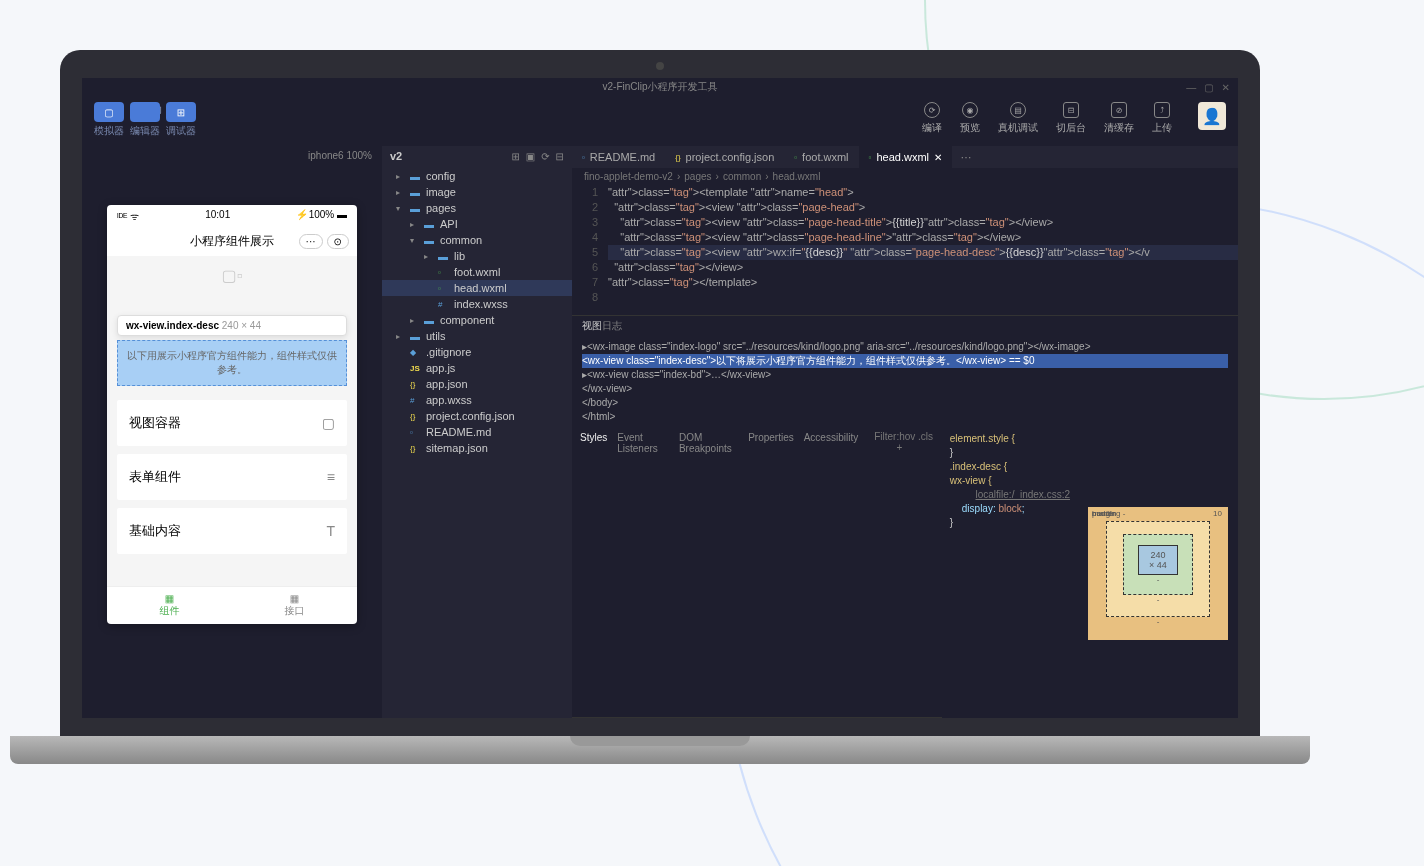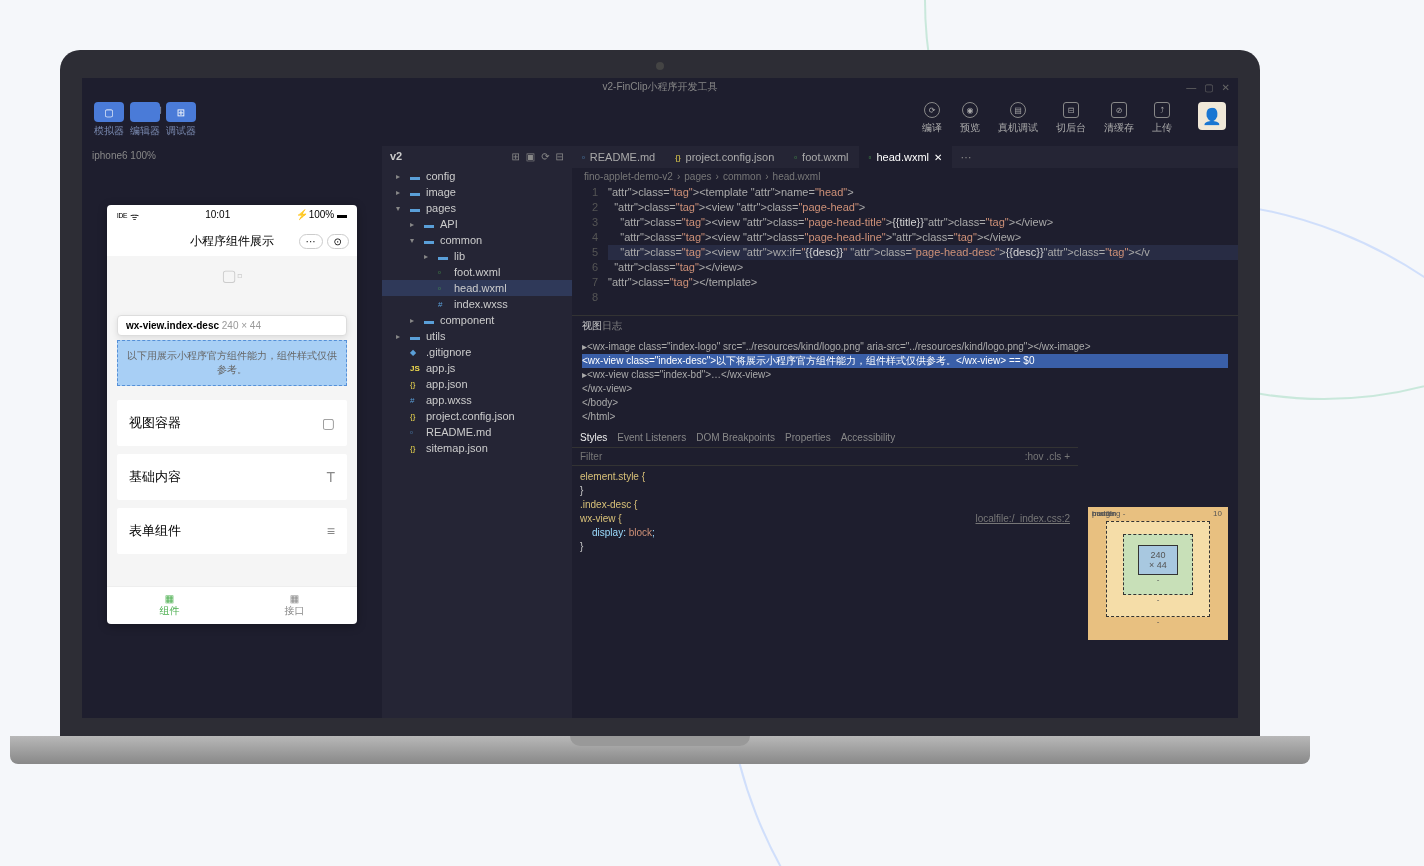--- a/index.html
+++ b/index.html
@@ -33,21 +33,21 @@
 .tb-right { display: flex; gap: 18px; align-items: flex-start; }
 .tb-action { display: flex; flex-direction: column; align-items: center; gap: 3px; color: #aaa; }
 .tb-action-icon { width: 16px; height: 16px; border: 1px solid #888; border-radius: 50%; display: flex; align-items: center; justify-content: center; font-size: 8px; }
 .tb-action-icon.sq { border-radius: 3px; }
 .tb-action-label { font-size: 10px; }
 .avatar { width: 28px; height: 28px; background: #f0e8d8; border-radius: 4px; margin-left: 8px; display:flex; align-items:center; justify-content:center; font-size:16px; }
 
 
 .ide-body { flex: 1; display: flex; overflow: hidden; }
 .sim-panel { width: 300px; background: #1e1e2e; display: flex; flex-direction: column; }
-.sim-header { padding: 4px 10px; font-size: 10px; color: #888; }
+.sim-header { padding: 4px 10px; font-size: 10px; color: #888; text-align: right; }
 .sim-device { flex: 1; display: flex; align-items: flex-start; justify-content: center; padding: 40px 20px 10px; }
 .phone { width: 250px; background: #fff; border-radius: 4px; overflow: hidden; color: #000; box-shadow: 0 2px 10px rgba(0,0,0,0.3); }
 .phone-status { display: flex; justify-content: space-between; padding: 4px 10px; font-size: 10px; font-weight: 500; }
 .phone-nav { display: flex; align-items: center; justify-content: center; padding: 6px; position: relative; font-size: 12px; font-weight: 500; }
 .phone-nav-actions { position: absolute; right: 8px; display: flex; gap: 4px; }
 .pill { border: 1px solid #ccc; border-radius: 10px; padding: 1px 6px; font-size: 10px; }
 .phone-body { background: #f5f5f5; padding: 10px; min-height: 330px; }
 .tooltip { background: #fff; border: 1px solid #ddd; border-radius: 4px; padding: 4px 8px; font-size: 10px; margin: 30px 0 4px; box-shadow: 0 2px 6px rgba(0,0,0,0.1); }
 .tooltip .dim { color: #999; }
 .highlight-box { background: #a8cff5; border: 1px dashed #5590d8; padding: 8px; font-size: 10px; color: #666; text-align: center; margin-bottom: 14px; }
@@ -94,21 +94,21 @@
 
 .devtools { flex: 1; display: flex; flex-direction: column; border-top: 1px solid #333; overflow: hidden; }
 .dt-tabs { display: flex; padding: 3px 10px; font-size: 10px; color: #888; }
 .dt-tabs .active { color: #ccc; }
 .dt-dom { padding: 4px 10px; font-family: Consolas, monospace; font-size: 10px; color: #aaa; line-height: 14px; }
 .dt-dom .sel { background: #3a5fa8; color: #fff; display: inline-block; width: 100%; }
 .dt-crumbs { padding: 3px 10px; font-size: 10px; color: #888; border-top: 1px solid #333; border-bottom: 1px solid #333; }
 .dt-crumbs span { margin-right: 10px; }
 .dt-crumbs .active { background: #444; padding: 1px 4px; }
 .dt-lower { flex: 1; display: flex; }
-.styles-panel { flex: 1; display: flex; flex-direction: column; }
+.styles-panel { flex: 1; display: flex; flex-direction: row; }
 .styles-tabs { display: flex; gap: 10px; padding: 4px 8px; font-size: 10px; color: #888; border-bottom: 1px solid #333; }
 .styles-tabs .active { color: #eee; }
 .styles-filter { display: flex; justify-content: space-between; padding: 3px 8px; font-size: 10px; color: #777; border-bottom: 1px solid #333; }
 .styles-body { padding: 4px 8px; font-family: Consolas, monospace; font-size: 10px; color: #ccc; line-height: 14px; }
 .css-sel { color: #d8c078; margin-top: 16px; }
 .css-prop { color: #9cdcfe; margin-left: 12px; }
 .css-val { color: #ce9178; }
 .css-src { float: right; color: #777; text-decoration: underline; }
 .box-model { width: 160px; padding: 10px; display: flex; align-items: center; justify-content: center; }
 .bm-margin { background: #e8c080; padding: 14px 18px; font-size: 8px; color: #555; position: relative; }
@@ -209,26 +209,26 @@
                 <div class="tooltip">
                   <b>wx-view.index-desc</b> <span class="dim">240 × 44</span>
                 </div>
                 <div class="highlight-box">以下用展示小程序官方组件能力，组件样式仅供参考。</div>
                 <div id="sim-list">
                     <div class="list-item">
                       <span>视图容器</span>
                       <span class="list-icon">▢</span>
                     </div>
                     <div class="list-item">
+                      <span>表单组件</span>
+                      <span class="list-icon">≡</span>
+                    </div>
+                    <div class="list-item">
                       <span>基础内容</span>
                       <span class="list-icon">T</span>
-                    </div>
-                    <div class="list-item">
-                      <span>表单组件</span>
-                      <span class="list-icon">≡</span>
                     </div>
                   </div>
               </div>
               <div class="phone-tabbar" id="phone-tabbar">
                   <div class="tab-item active"><div>▦</div>组件</div>
                   <div class="tab-item "><div>▦</div>接口</div>
                 </div>
             </div>
           </div>
         </div>

